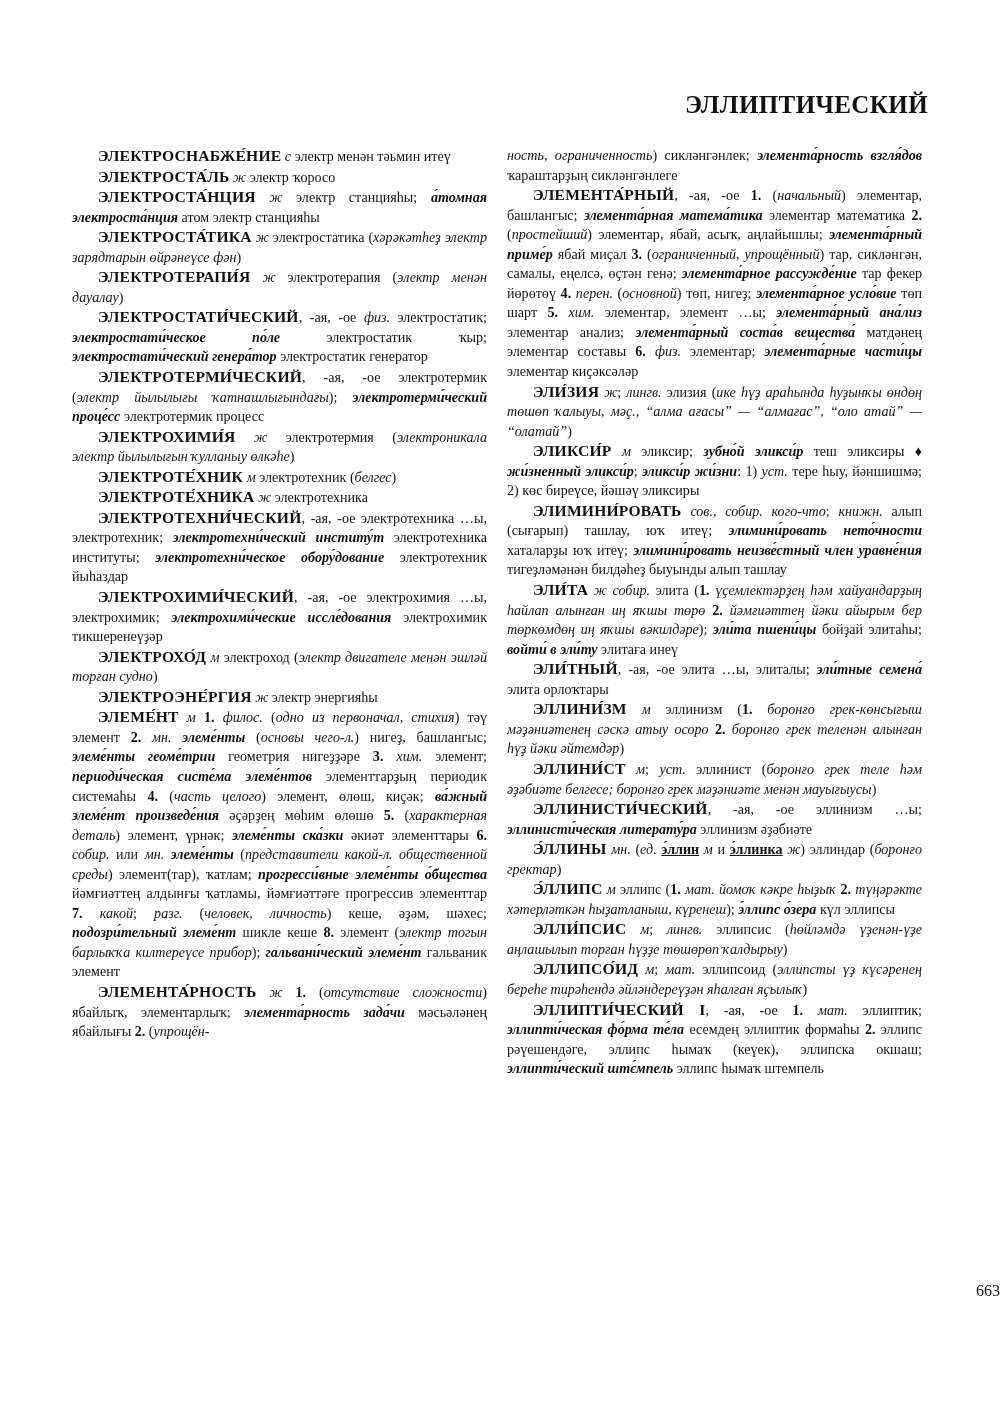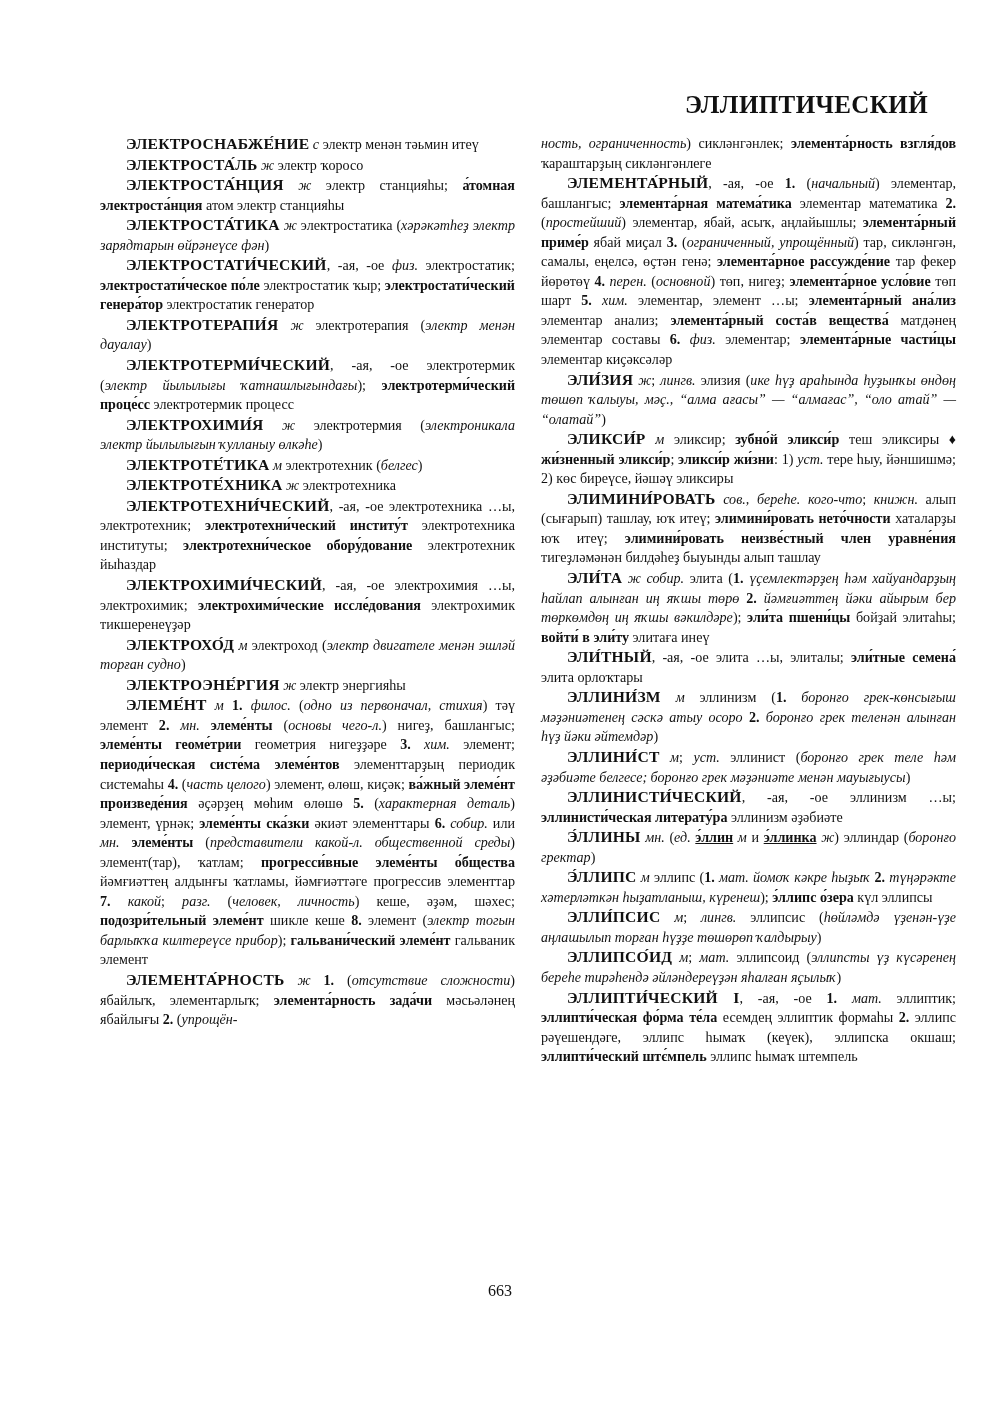--- a/index.html
+++ b/index.html
@@ -28,25 +28,24 @@
     width: 856px;
     text-align: right;
     font-weight: bold;
     font-size: 25px;
     letter-spacing: 0.4px;
     line-height: 1;
   }
   .columns {
     position: absolute;
     left: 72px;
-    top: 134px;
+    top: 146px;
     width: 856px;
     display: flex;
-    gap: 26px;
-    margin-left: 28px;
+    gap: 20px;
   }
   .col {
     width: 415px;
     font-size: 14.1px;
     line-height: 19.55px;
     text-align: justify;
     text-justify: inter-word;
     hyphens: manual;
   }
   .col.right { width: 415px; }
@@ -62,64 +61,64 @@
     font-weight: bold;
     font-size: 15.6px;
     letter-spacing: 0.2px;
   }
   .hw-sm {
     font-weight: bold;
     font-size: 14.1px;
     text-decoration: underline;
   }
   .it { font-style: italic; }
-  .bd { font-weight: bold; }
+  .bd { font-weight: bold; font-style: italic; }
   .num { font-weight: bold; }
   .diamond { font-weight: normal; }
   .page-number {
     position: absolute;
     left: 0;
     top: 1282px;
     width: 1000px;
-    text-align: center;
+    text-align: right;
     font-size: 16px;
   }
 </style>
 </head>
 <body>
 
 <div class="page">
 
   <div class="running-head">ЭЛЛИПТИЧЕСКИЙ</div>
 
   <div class="columns">
     <div class="col left" id="col-left">
         <p class="entry"><span class="hw">ЭЛЕКТРОСНАБЖЕ́НИЕ</span> <span class="it">с</span> электр менән тәьмин итеү</p>
         <p class="entry"><span class="hw">ЭЛЕКТРОСТА́ЛЬ</span> <span class="it">ж</span> электр ҡоросо</p>
         <p class="entry"><span class="hw">ЭЛЕКТРОСТА́НЦИЯ</span> <span class="it">ж</span> электр станцияһы; <span class="bd">а́томная электроста́нция</span> атом электр станцияһы</p>
         <p class="entry"><span class="hw">ЭЛЕКТРОСТА́ТИКА</span> <span class="it">ж</span> электростатика (<span class="it">хәрәкәтһеҙ электр зарядтарын өйрәнеүсе фән</span>)</p>
+        <p class="entry"><span class="hw">ЭЛЕКТРОТЕРАПИ́Я</span> <span class="it">ж</span> электротерапия (<span class="it">электр менән дауалау</span>)</p>
         <p class="entry"><span class="hw">ЭЛЕКТРОСТАТИ́ЧЕСКИЙ</span>, -ая, -ое <span class="it">физ.</span> электростатик; <span class="bd">электростати́ческое по́ле</span> электростатик ҡыр; <span class="bd">электростати́ческий генера́тор</span> электростатик генератор</p>
-        <p class="entry"><span class="hw">ЭЛЕКТРОТЕРАПИ́Я</span> <span class="it">ж</span> электротерапия (<span class="it">электр менән дауалау</span>)</p>
         <p class="entry"><span class="hw">ЭЛЕКТРОТЕРМИ́ЧЕСКИЙ</span>, -ая, -ое электротермик (<span class="it">электр йылылығы ҡатнашлығындағы</span>); <span class="bd">электротерми́ческий проце́сс</span> электротермик процесс</p>
         <p class="entry"><span class="hw">ЭЛЕКТРОХИМИ́Я</span> <span class="it">ж</span> электротермия (<span class="it">электроникала электр йылылығын ҡулланыу өлкәһе</span>)</p>
-        <p class="entry"><span class="hw">ЭЛЕКТРОТЕ́ТИКА</span> <span class="it">м</span> электротехник (<span class="it">белгес</span>)</p>
+        <p class="entry"><span class="hw">ЭЛЕКТРОТЕ́ХНИК</span> <span class="it">м</span> электротехник (<span class="it">белгес</span>)</p>
         <p class="entry"><span class="hw">ЭЛЕКТРОТЕ́ХНИКА</span> <span class="it">ж</span> электротехника</p>
         <p class="entry"><span class="hw">ЭЛЕКТРОТЕХНИ́ЧЕСКИЙ</span>, -ая, -ое электротехника …ы, электротехник; <span class="bd">электротехни́ческий институ́т</span> электротехника институты; <span class="bd">электротехни́ческое обору́дование</span> электротехник йыһаздар</p>
         <p class="entry"><span class="hw">ЭЛЕКТРОХИМИ́ЧЕСКИЙ</span>, -ая, -ое электрохимия …ы, электрохимик; <span class="bd">электрохими́ческие иссле́дования</span> электрохимик тикшеренеүҙәр</p>
         <p class="entry"><span class="hw">ЭЛЕКТРОХО́Д</span> <span class="it">м</span> электроход (<span class="it">электр двигателе менән эшләй торған судно</span>)</p>
         <p class="entry"><span class="hw">ЭЛЕКТРОЭНЕ́РГИЯ</span> <span class="it">ж</span> электр энергияһы</p>
         <p class="entry"><span class="hw">ЭЛЕМЕ́НТ</span> <span class="it">м</span> <span class="num">1.</span> <span class="it">филос.</span> (<span class="it">одно из первоначал, стихия</span>) тәү элемент <span class="num">2.</span> <span class="it">мн.</span> <span class="bd">элеме́нты</span> (<span class="it">основы чего-л.</span>) нигеҙ, башлангыс; <span class="bd">элеме́нты геоме́трии</span> геометрия нигеҙҙәре <span class="num">3.</span> <span class="it">хим.</span> элемент; <span class="bd">периоди́ческая систе́ма элеме́нтов</span> элементтарҙың периодик системаһы <span class="num">4.</span> (<span class="it">часть целого</span>) элемент, өлөш, киҫәк; <span class="bd">ва́жный элеме́нт произведе́ния</span> әҫәрҙең мөһим өлөшө <span class="num">5.</span> (<span class="it">характерная деталь</span>) элемент, үрнәк; <span class="bd">элеме́нты ска́зки</span> әкиәт элементтары <span class="num">6.</span> <span class="it">собир.</span> или <span class="it">мн.</span> <span class="bd">элеме́нты</span> (<span class="it">представители какой-л. общественной среды</span>) элемент(тар), ҡатлам; <span class="bd">прогресси́вные элеме́нты о́бщества</span> йәмғиәттең алдынғы ҡатламы, йәмғиәттәге прогрессив элементтар <span class="num">7.</span> <span class="it">какой</span>; <span class="it">разг.</span> (<span class="it">человек, личность</span>) кеше, әҙәм, шәхес; <span class="bd">подозри́тельный элеме́нт</span> шикле кеше <span class="num">8.</span> элемент (<span class="it">электр тогын барлыҡҡа килтереүсе прибор</span>); <span class="bd">гальвани́ческий элеме́нт</span> гальваник элемент</p>
         <p class="entry"><span class="hw">ЭЛЕМЕНТА́РНОСТЬ</span> <span class="it">ж</span> <span class="num">1.</span> (<span class="it">отсутствие сложности</span>) ябайлыҡ, элементарлыҡ; <span class="bd">элемента́рность зада́чи</span> мәсьәләнең ябайлығы <span class="num">2.</span> (<span class="it">упрощён-</span></p>
       </div>
     <div class="col right" id="col-right">
         <p class="entry cont"><span class="it">ность, ограниченность</span>) сикләнгәнлек; <span class="bd">элемента́рность взгля́дов</span> ҡараштарҙың сикләнгәнлеге</p>
         <p class="entry"><span class="hw">ЭЛЕМЕНТА́РНЫЙ</span>, -ая, -ое <span class="num">1.</span> (<span class="it">начальный</span>) элементар, башлангыс; <span class="bd">элемента́рная матема́тика</span> элементар математика <span class="num">2.</span> (<span class="it">простейший</span>) элементар, ябай, асыҡ, аңлайышлы; <span class="bd">элемента́рный приме́р</span> ябай миҫал <span class="num">3.</span> (<span class="it">ограниченный, упрощённый</span>) тар, сикләнгән, самалы, еңелсә, өҫтән генә; <span class="bd">элемента́рное рассужде́ние</span> тар фекер йөрөтөү <span class="num">4.</span> <span class="it">перен.</span> (<span class="it">основной</span>) төп, нигеҙ; <span class="bd">элемента́рное усло́вие</span> төп шарт <span class="num">5.</span> <span class="it">хим.</span> элементар, элемент …ы; <span class="bd">элемента́рный ана́лиз</span> элементар анализ; <span class="bd">элемента́рный соста́в вещества́</span> матдәнең элементар составы <span class="num">6.</span> <span class="it">физ.</span> элементар; <span class="bd">элемента́рные части́цы</span> элементар киҫәксәләр</p>
         <p class="entry"><span class="hw">ЭЛИ́ЗИЯ</span> <span class="it">ж</span>; <span class="it">лингв.</span> элизия (<span class="it">ике һүҙ араһында һуҙынҡы өндөң төшөп ҡалыуы, мәҫ., “алма ағасы” — “алмағас”, “оло атай” — “олатай”</span>)</p>
         <p class="entry"><span class="hw">ЭЛИКСИ́Р</span> <span class="it">м</span> эликсир; <span class="bd">зубно́й эликси́р</span> теш эликсиры <span class="diamond">♦</span> <span class="bd">жи́зненный эликси́р</span>; <span class="bd">эликси́р жи́зни</span>: 1) <span class="it">уст.</span> тере һыу, йәншишмә; 2) көс биреүсе, йәшәү эликсиры</p>
-        <p class="entry"><span class="hw">ЭЛИМИНИ́РОВАТЬ</span> <span class="it">сов., береһе. кого-что</span>; <span class="it">книжн.</span> алып (сығарып) ташлау, юҡ итеү; <span class="bd">элимини́ровать нето́чности</span> хаталарҙы юҡ итеү; <span class="bd">элимини́ровать неизве́стный член уравне́ния</span> тигеҙләмәнән билдәһеҙ быуынды алып ташлау</p>
+        <p class="entry"><span class="hw">ЭЛИМИНИ́РОВАТЬ</span> <span class="it">сов., собир. кого-что</span>; <span class="it">книжн.</span> алып (сығарып) ташлау, юҡ итеү; <span class="bd">элимини́ровать нето́чности</span> хаталарҙы юҡ итеү; <span class="bd">элимини́ровать неизве́стный член уравне́ния</span> тигеҙләмәнән билдәһеҙ быуынды алып ташлау</p>
         <p class="entry"><span class="hw">ЭЛИ́ТА</span> <span class="it">ж собир.</span> элита (<span class="num">1.</span> <span class="it">үҫемлектәрҙең һәм хайуандарҙың һайлап алынған иң яҡшы төрө</span> <span class="num">2.</span> <span class="it">йәмғиәттең йәки айырым бер төркөмдөң иң яҡшы вәкилдәре</span>); <span class="bd">эли́та пшени́цы</span> бойҙай элитаһы; <span class="bd">войти́ в эли́ту</span> элитаға инеү</p>
         <p class="entry"><span class="hw">ЭЛИ́ТНЫЙ</span>, -ая, -ое элита …ы, элиталы; <span class="bd">эли́тные семена́</span> элита орлоҡтары</p>
         <p class="entry"><span class="hw">ЭЛЛИНИ́ЗМ</span> <span class="it">м</span> эллинизм (<span class="num">1.</span> <span class="it">боронғо грек-көнсығыш мәҙәниәтенең сәскә атыу осоро</span> <span class="num">2.</span> <span class="it">боронғо грек теленән алынған һүҙ йәки әйтемдәр</span>)</p>
         <p class="entry"><span class="hw">ЭЛЛИНИ́СТ</span> <span class="it">м</span>; <span class="it">уст.</span> эллинист (<span class="it">боронғо грек теле һәм әҙәбиәте белгесе; боронғо грек мәҙәниәте менән мауығыусы</span>)</p>
         <p class="entry"><span class="hw">ЭЛЛИНИСТИ́ЧЕСКИЙ</span>, -ая, -ое эллинизм …ы; <span class="bd">эллинисти́ческая литерату́ра</span> эллинизм әҙәбиәте</p>
         <p class="entry"><span class="hw">Э́ЛЛИНЫ</span> <span class="it">мн.</span> (<span class="it">ед.</span> <span class="hw-sm">э́ллин</span> <span class="it">м</span> и <span class="hw-sm">э́ллинка</span> <span class="it">ж</span>) эллиндар (<span class="it">боронғо гректар</span>)</p>
         <p class="entry"><span class="hw">Э́ЛЛИПС</span> <span class="it">м</span> эллипс (<span class="num">1.</span> <span class="it">мат. йомоҡ кәкре һыҙыҡ</span> <span class="num">2.</span> <span class="it">түңәрәкте хәтерләткән һыҙатланыш, күренеш</span>); <span class="bd">э́ллипс о́зера</span> күл эллипсы</p>
         <p class="entry"><span class="hw">ЭЛЛИ́ПСИС</span> <span class="it">м</span>; <span class="it">лингв.</span> эллипсис (<span class="it">һөйләмдә үҙенән-үҙе аңлашылып торған һүҙҙе төшөрөп ҡалдырыу</span>)</p>
         <p class="entry"><span class="hw">ЭЛЛИПСО́ИД</span> <span class="it">м</span>; <span class="it">мат.</span> эллипсоид (<span class="it">эллипсты үҙ күсәренең береһе тирәһендә әйләндереүҙән яһалған яҫылыҡ</span>)</p>
         <p class="entry"><span class="hw">ЭЛЛИПТИ́ЧЕСКИЙ I</span>, -ая, -ое <span class="num">1.</span> <span class="it">мат.</span> эллиптик; <span class="bd">эллипти́ческая фо́рма те́ла</span> есемдең эллиптик формаһы <span class="num">2.</span> эллипс рәүешендәге, эллипс һымаҡ (кеүек), эллипска окшаш; <span class="bd">эллипти́ческий штє́мпель</span> эллипс һымаҡ штемпель</p>

